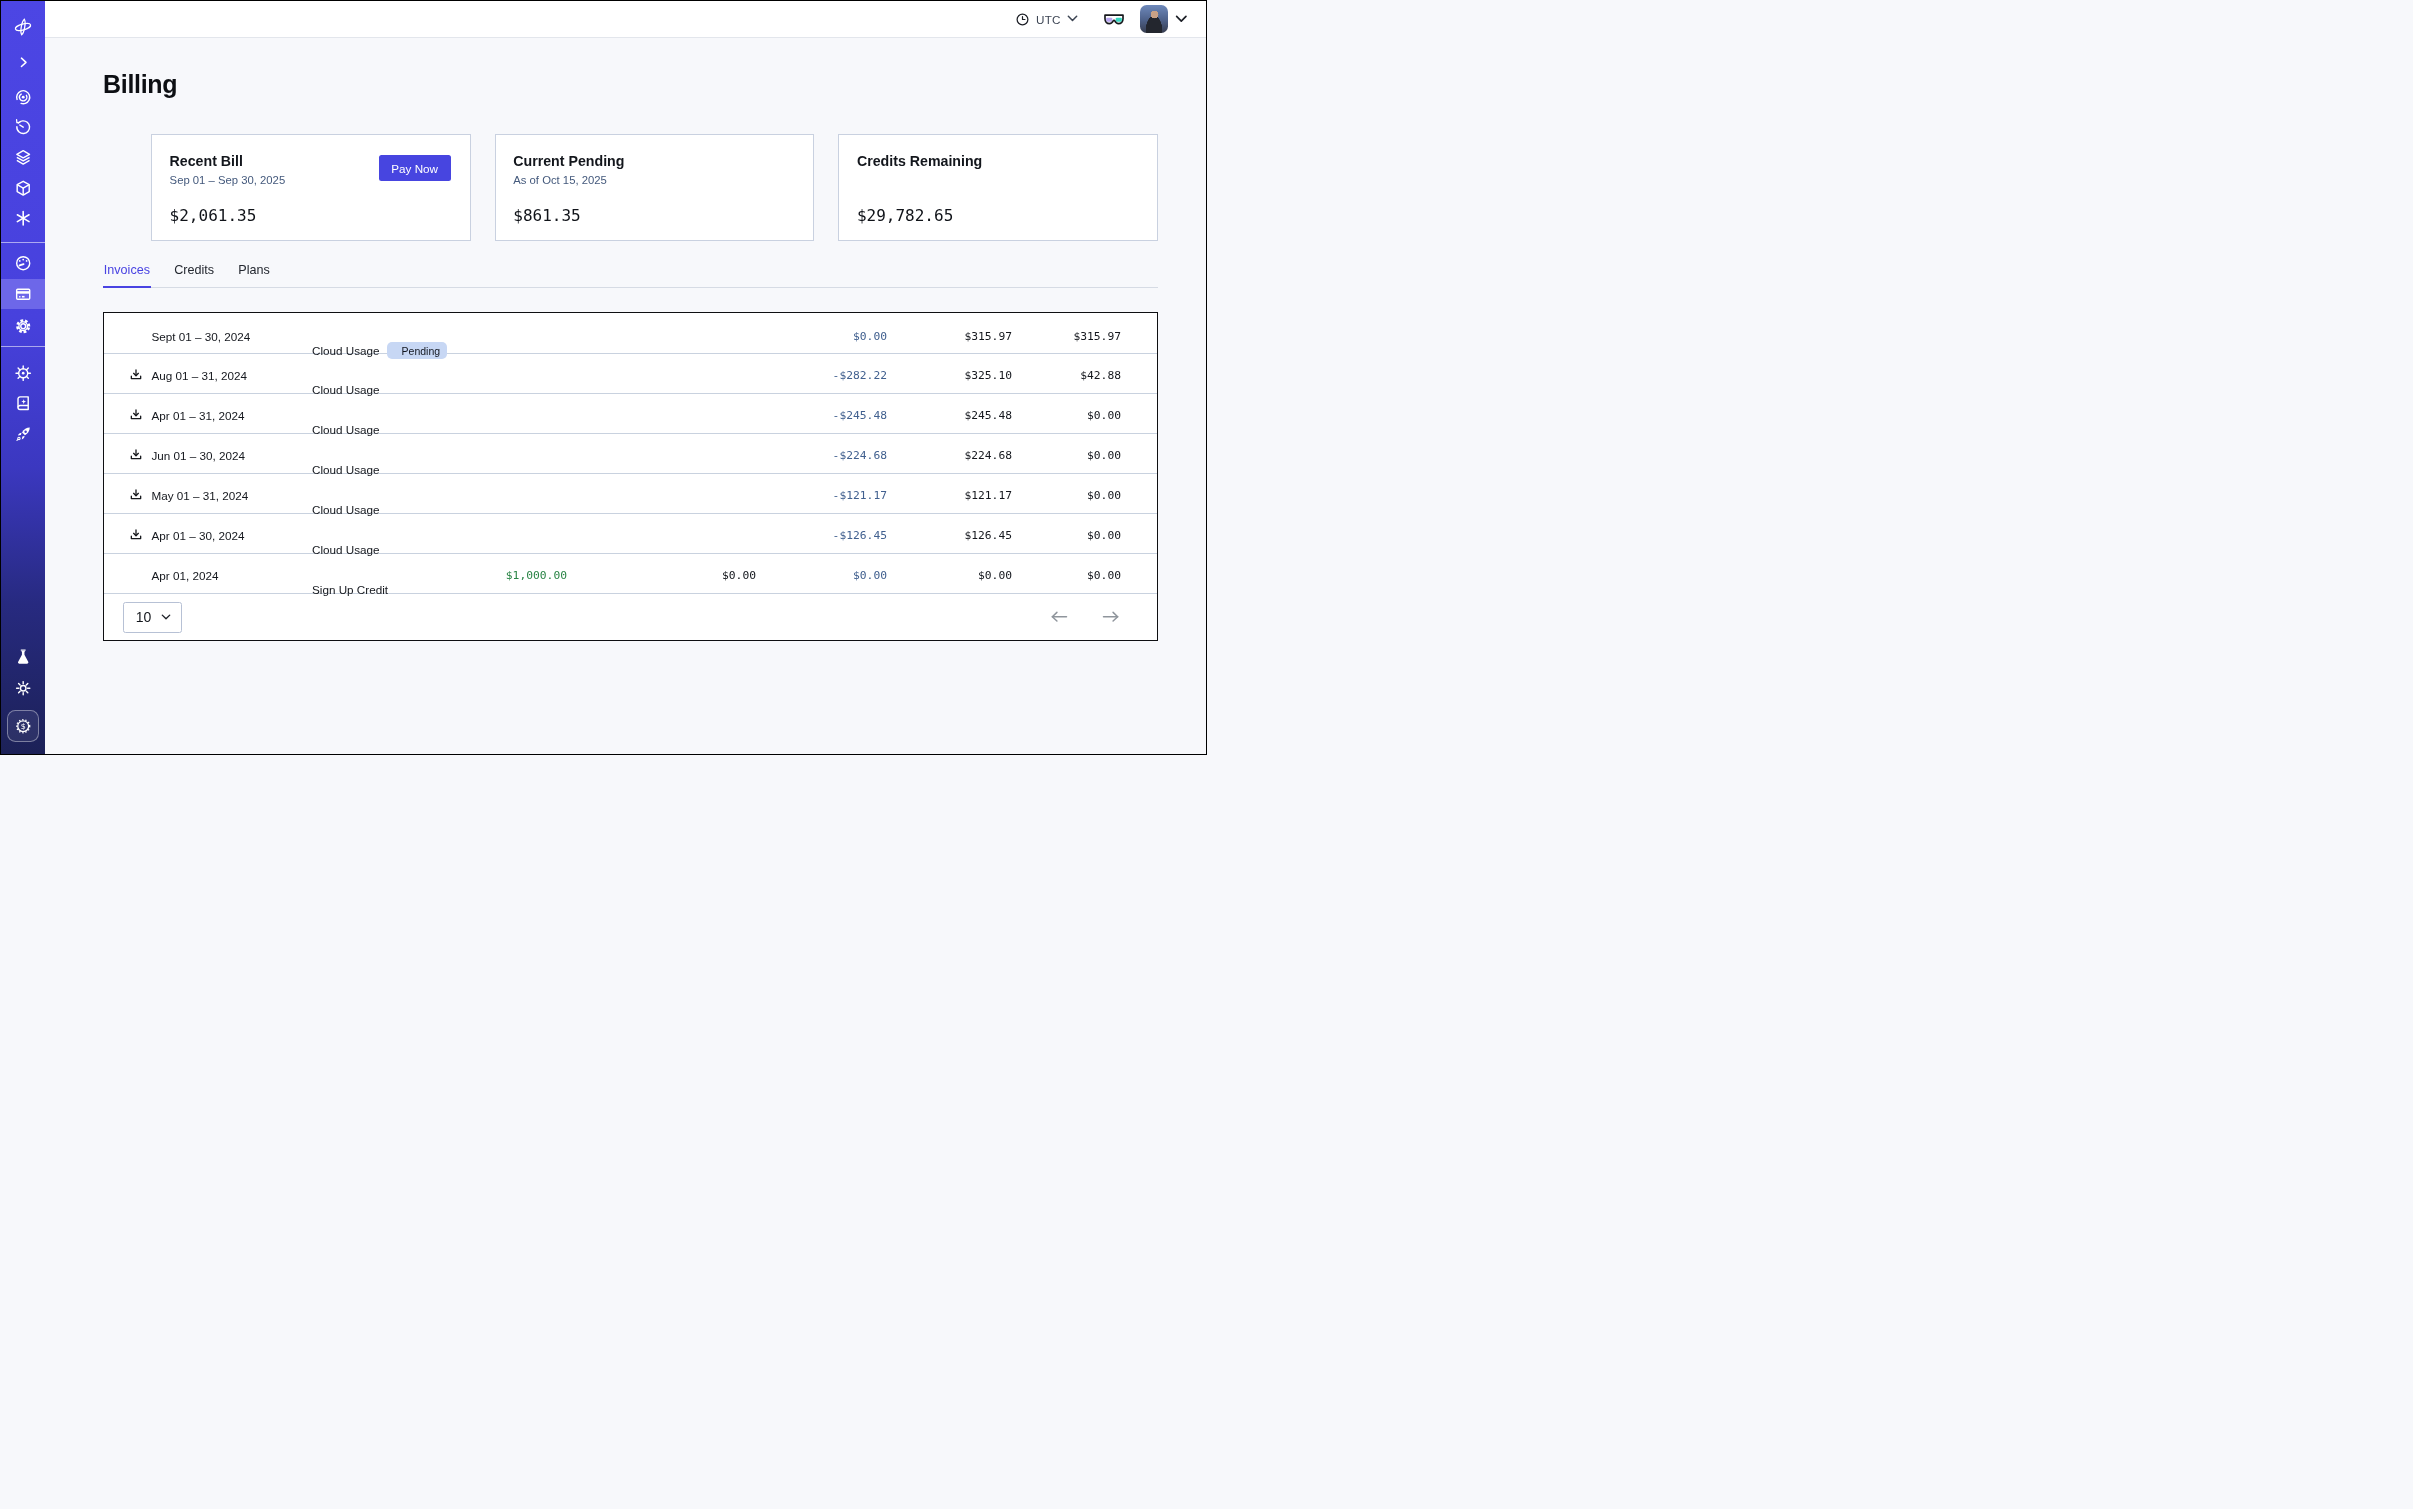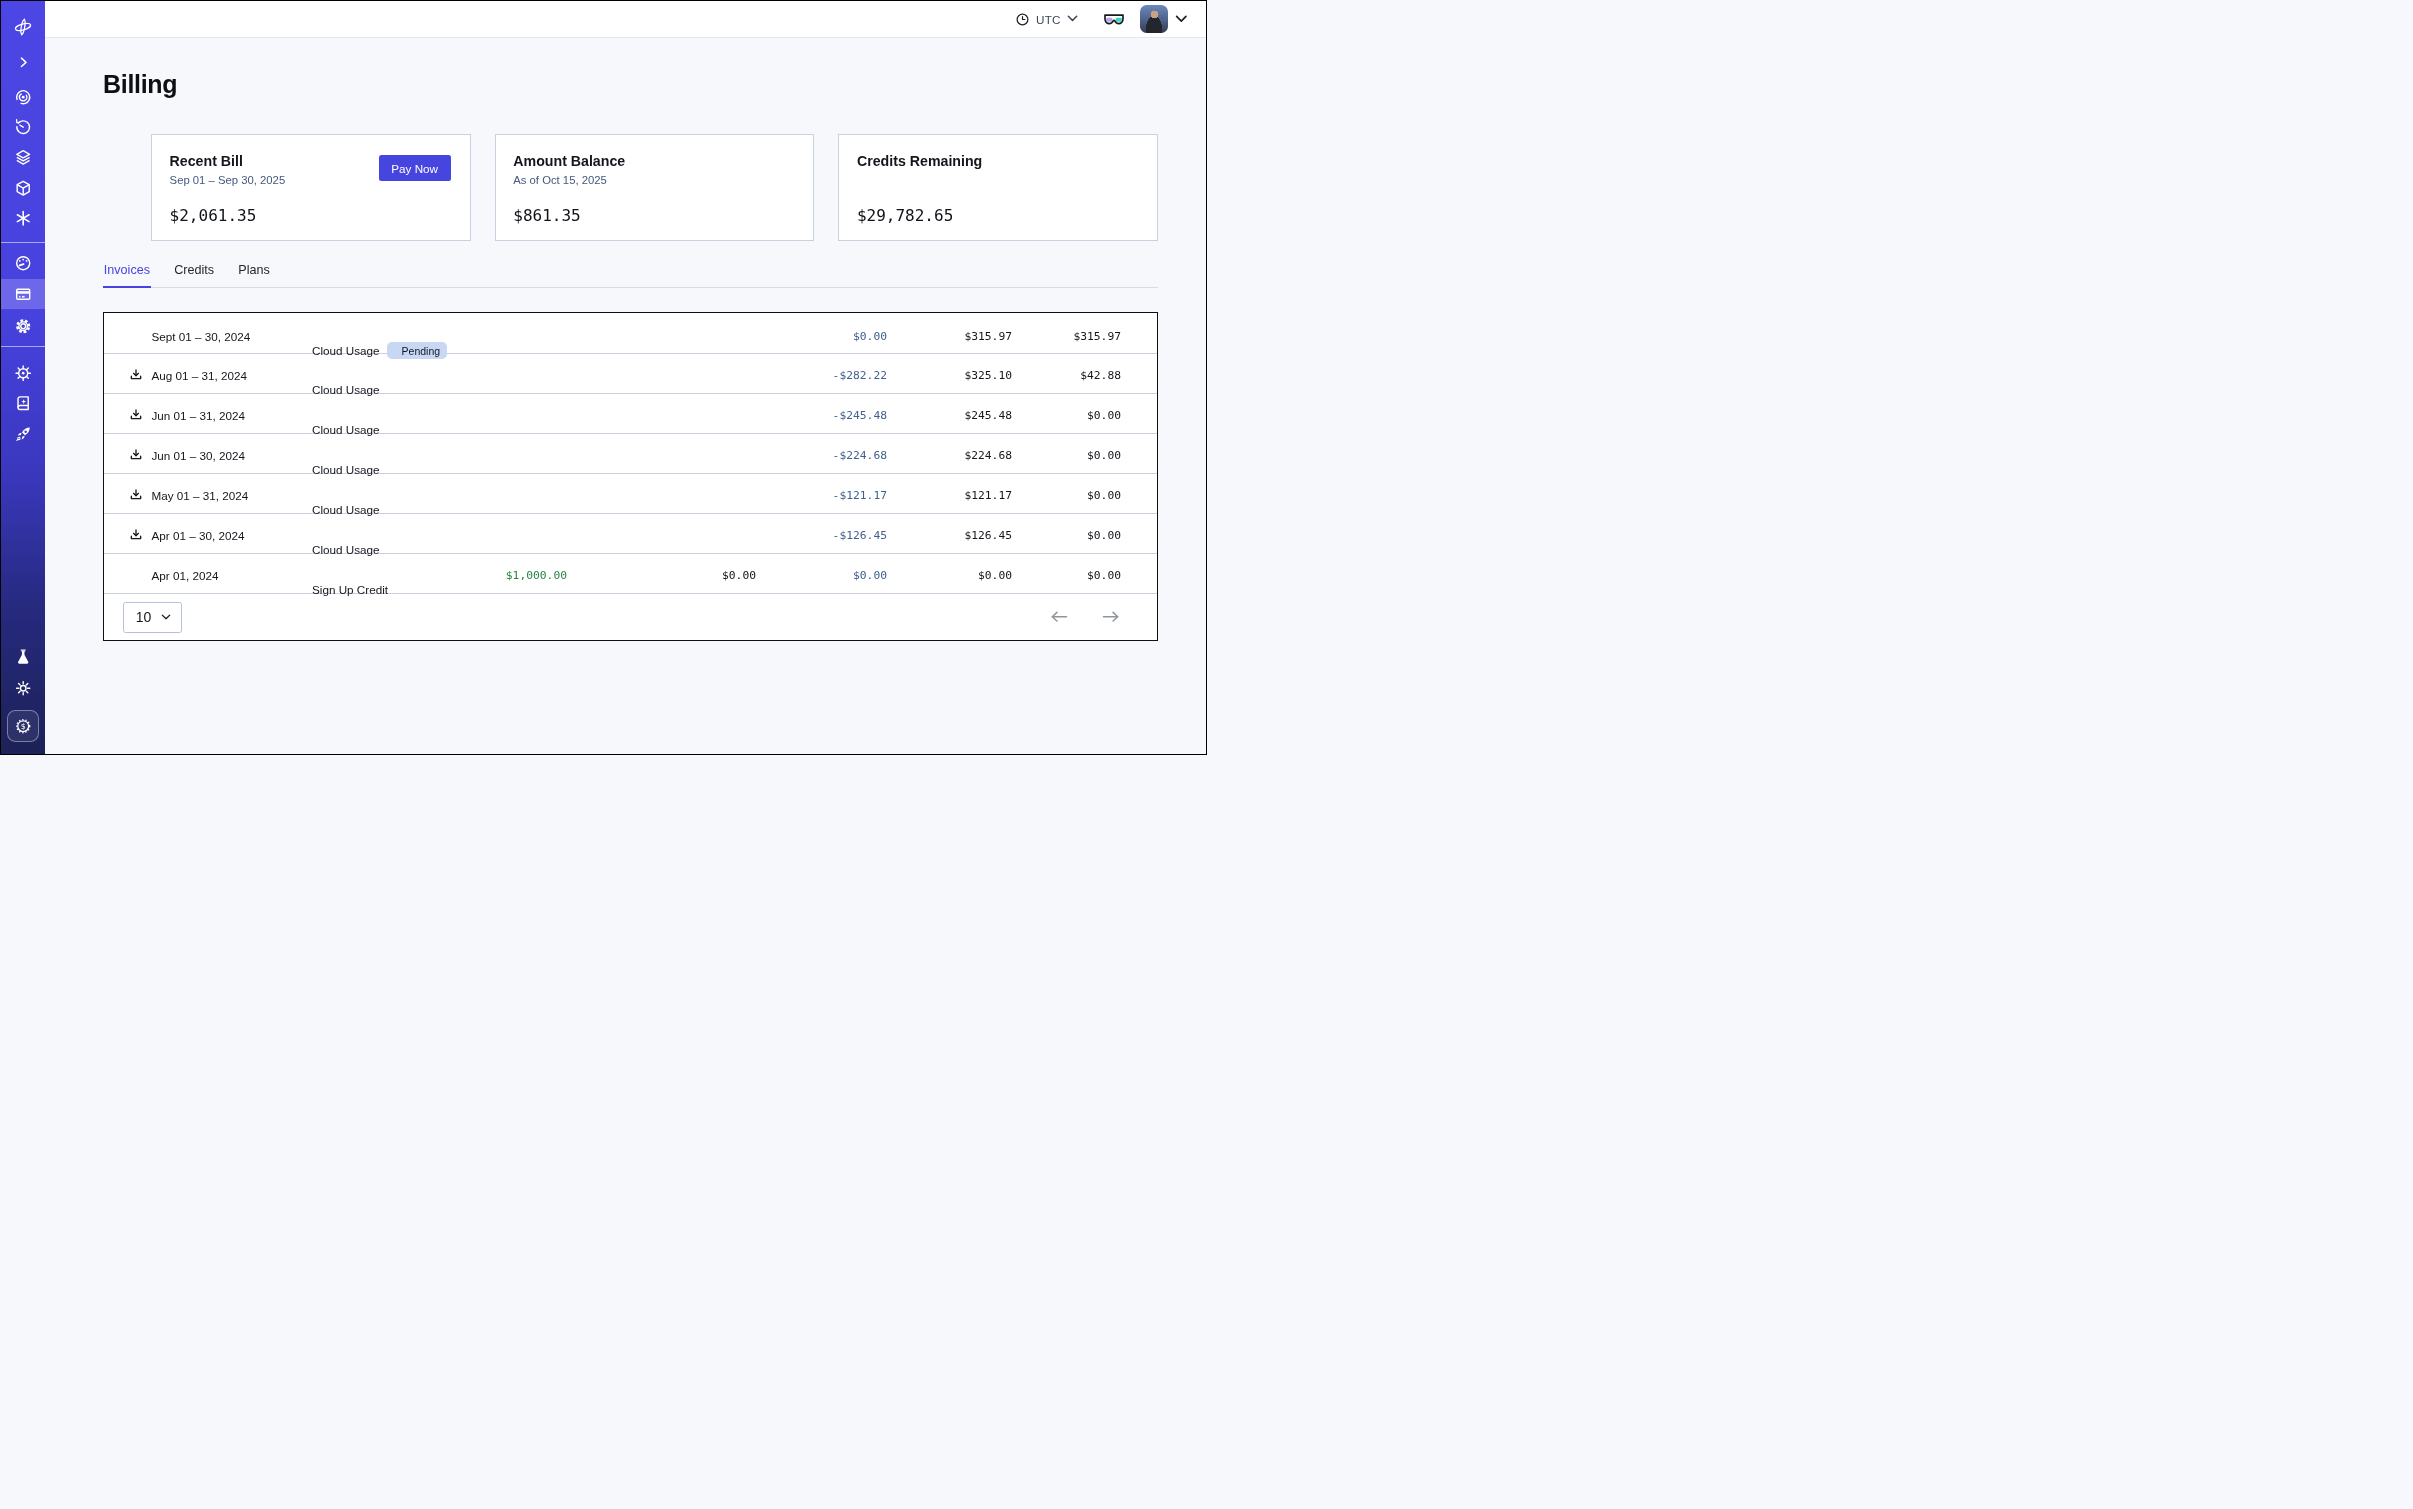--- a/index.html
+++ b/index.html
@@ -279,21 +279,21 @@
       <section class="card">
         <div>
           <div class="card-title">Recent Bill</div>
           <div class="card-sub">Sep 01 – Sep 30, 2025</div>
         </div>
         <div class="card-amount">$2,061.35</div>
         <button class="paynow">Pay Now</button>
       </section>
       <section class="card">
         <div>
-          <div class="card-title">Amount Balance</div>
+          <div class="card-title">Current Pending</div>
           <div class="card-sub">As of Oct 15, 2025</div>
         </div>
         <div class="card-amount">$861.35</div>
       </section>
       <section class="card">
         <div>
           <div class="card-title">Credits Remaining</div>
           <div class="card-sub"></div>
         </div>
         <div class="card-amount">$29,782.65</div>
@@ -353,21 +353,21 @@
   </div>
           <div class="tgrid trow">
     <div class="cell c-date">
       <button class="dl">
         <svg width="16" height="16" viewBox="0 0 22 22" fill="none" stroke="#17191d" stroke-width="1.8" stroke-linecap="round" stroke-linejoin="round">
           <line x1="11" y1="4" x2="11" y2="11.6"></line>
           <polyline points="7.7,8.7 11,12 14.3,8.7"></polyline>
           <polyline points="4.6,12.6 4.6,15.9 17.4,15.9 17.4,12.6"></polyline>
         </svg>
       </button>
-      <span>Jun 01 – 31, 2024</span>
+      <span>Apr 01 – 31, 2024</span>
     </div>
     <div class="cell c-type">
       <span>Cloud Usage</span>
 
     </div>
     <div class="cell num"></div>
     <div class="cell num"></div>
     <div class="cell num usage">-$245.48</div>
     <div class="cell num">$245.48</div>
     <div class="cell num">$0.00</div>

